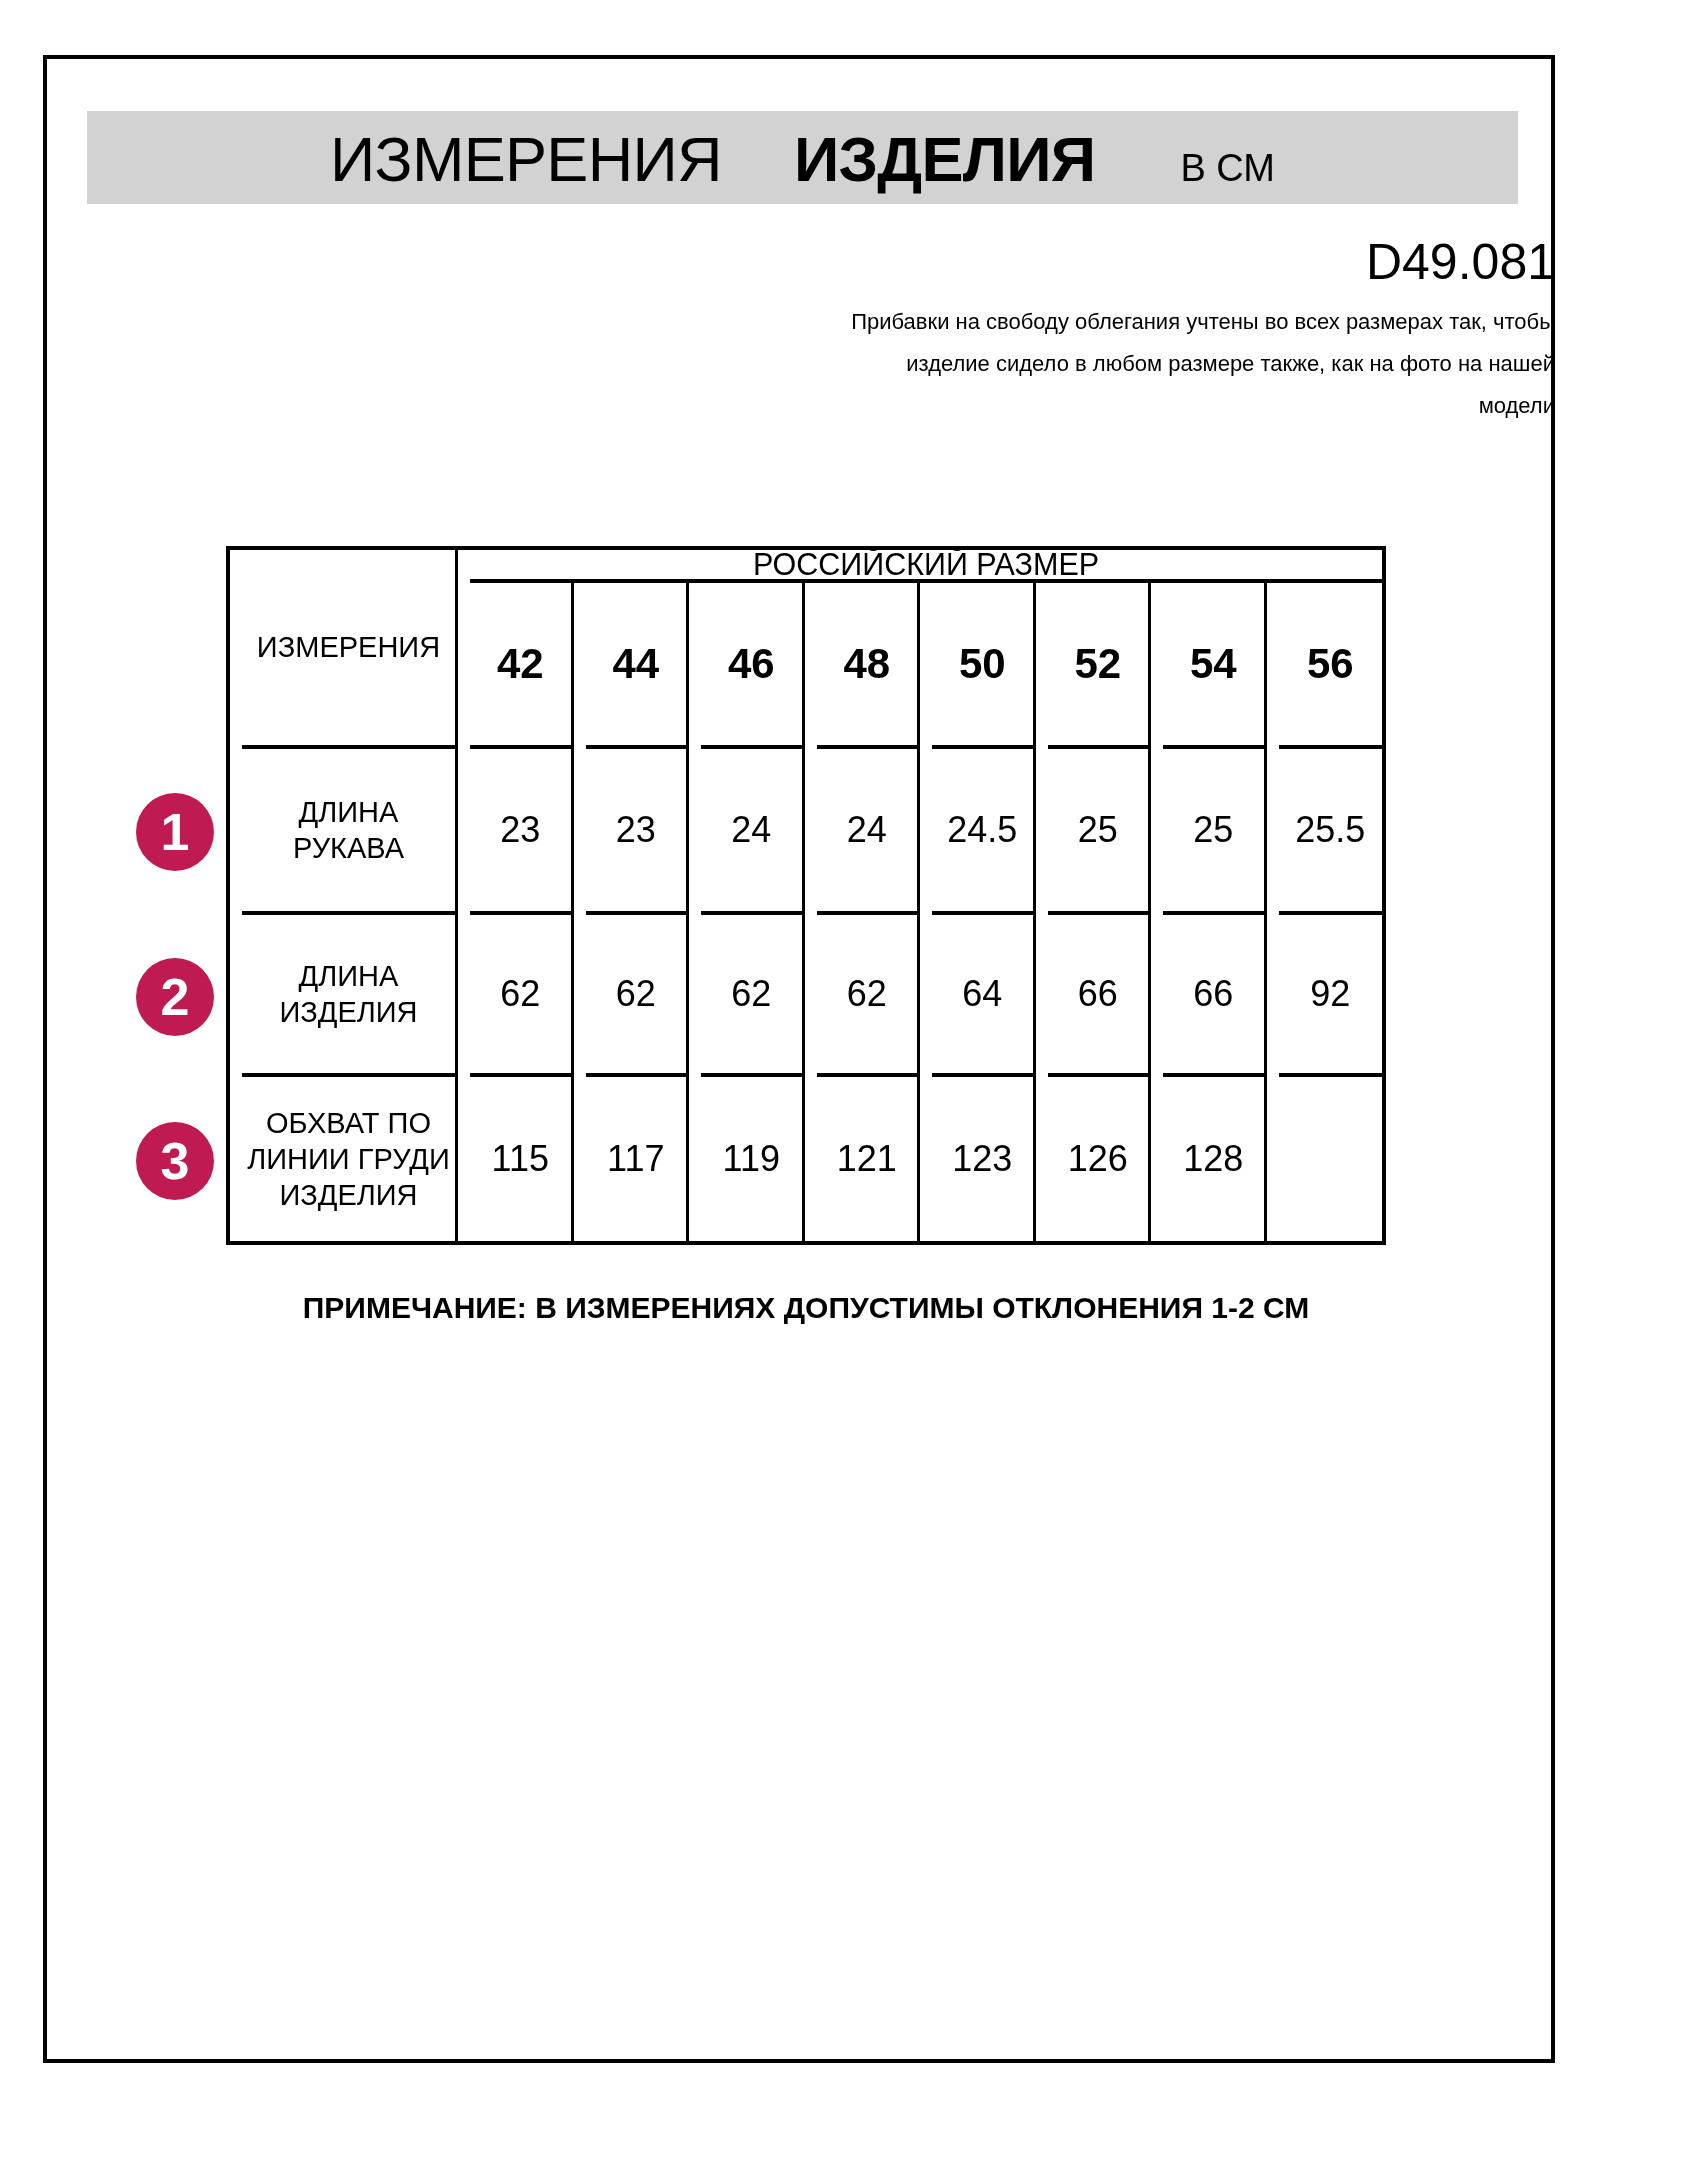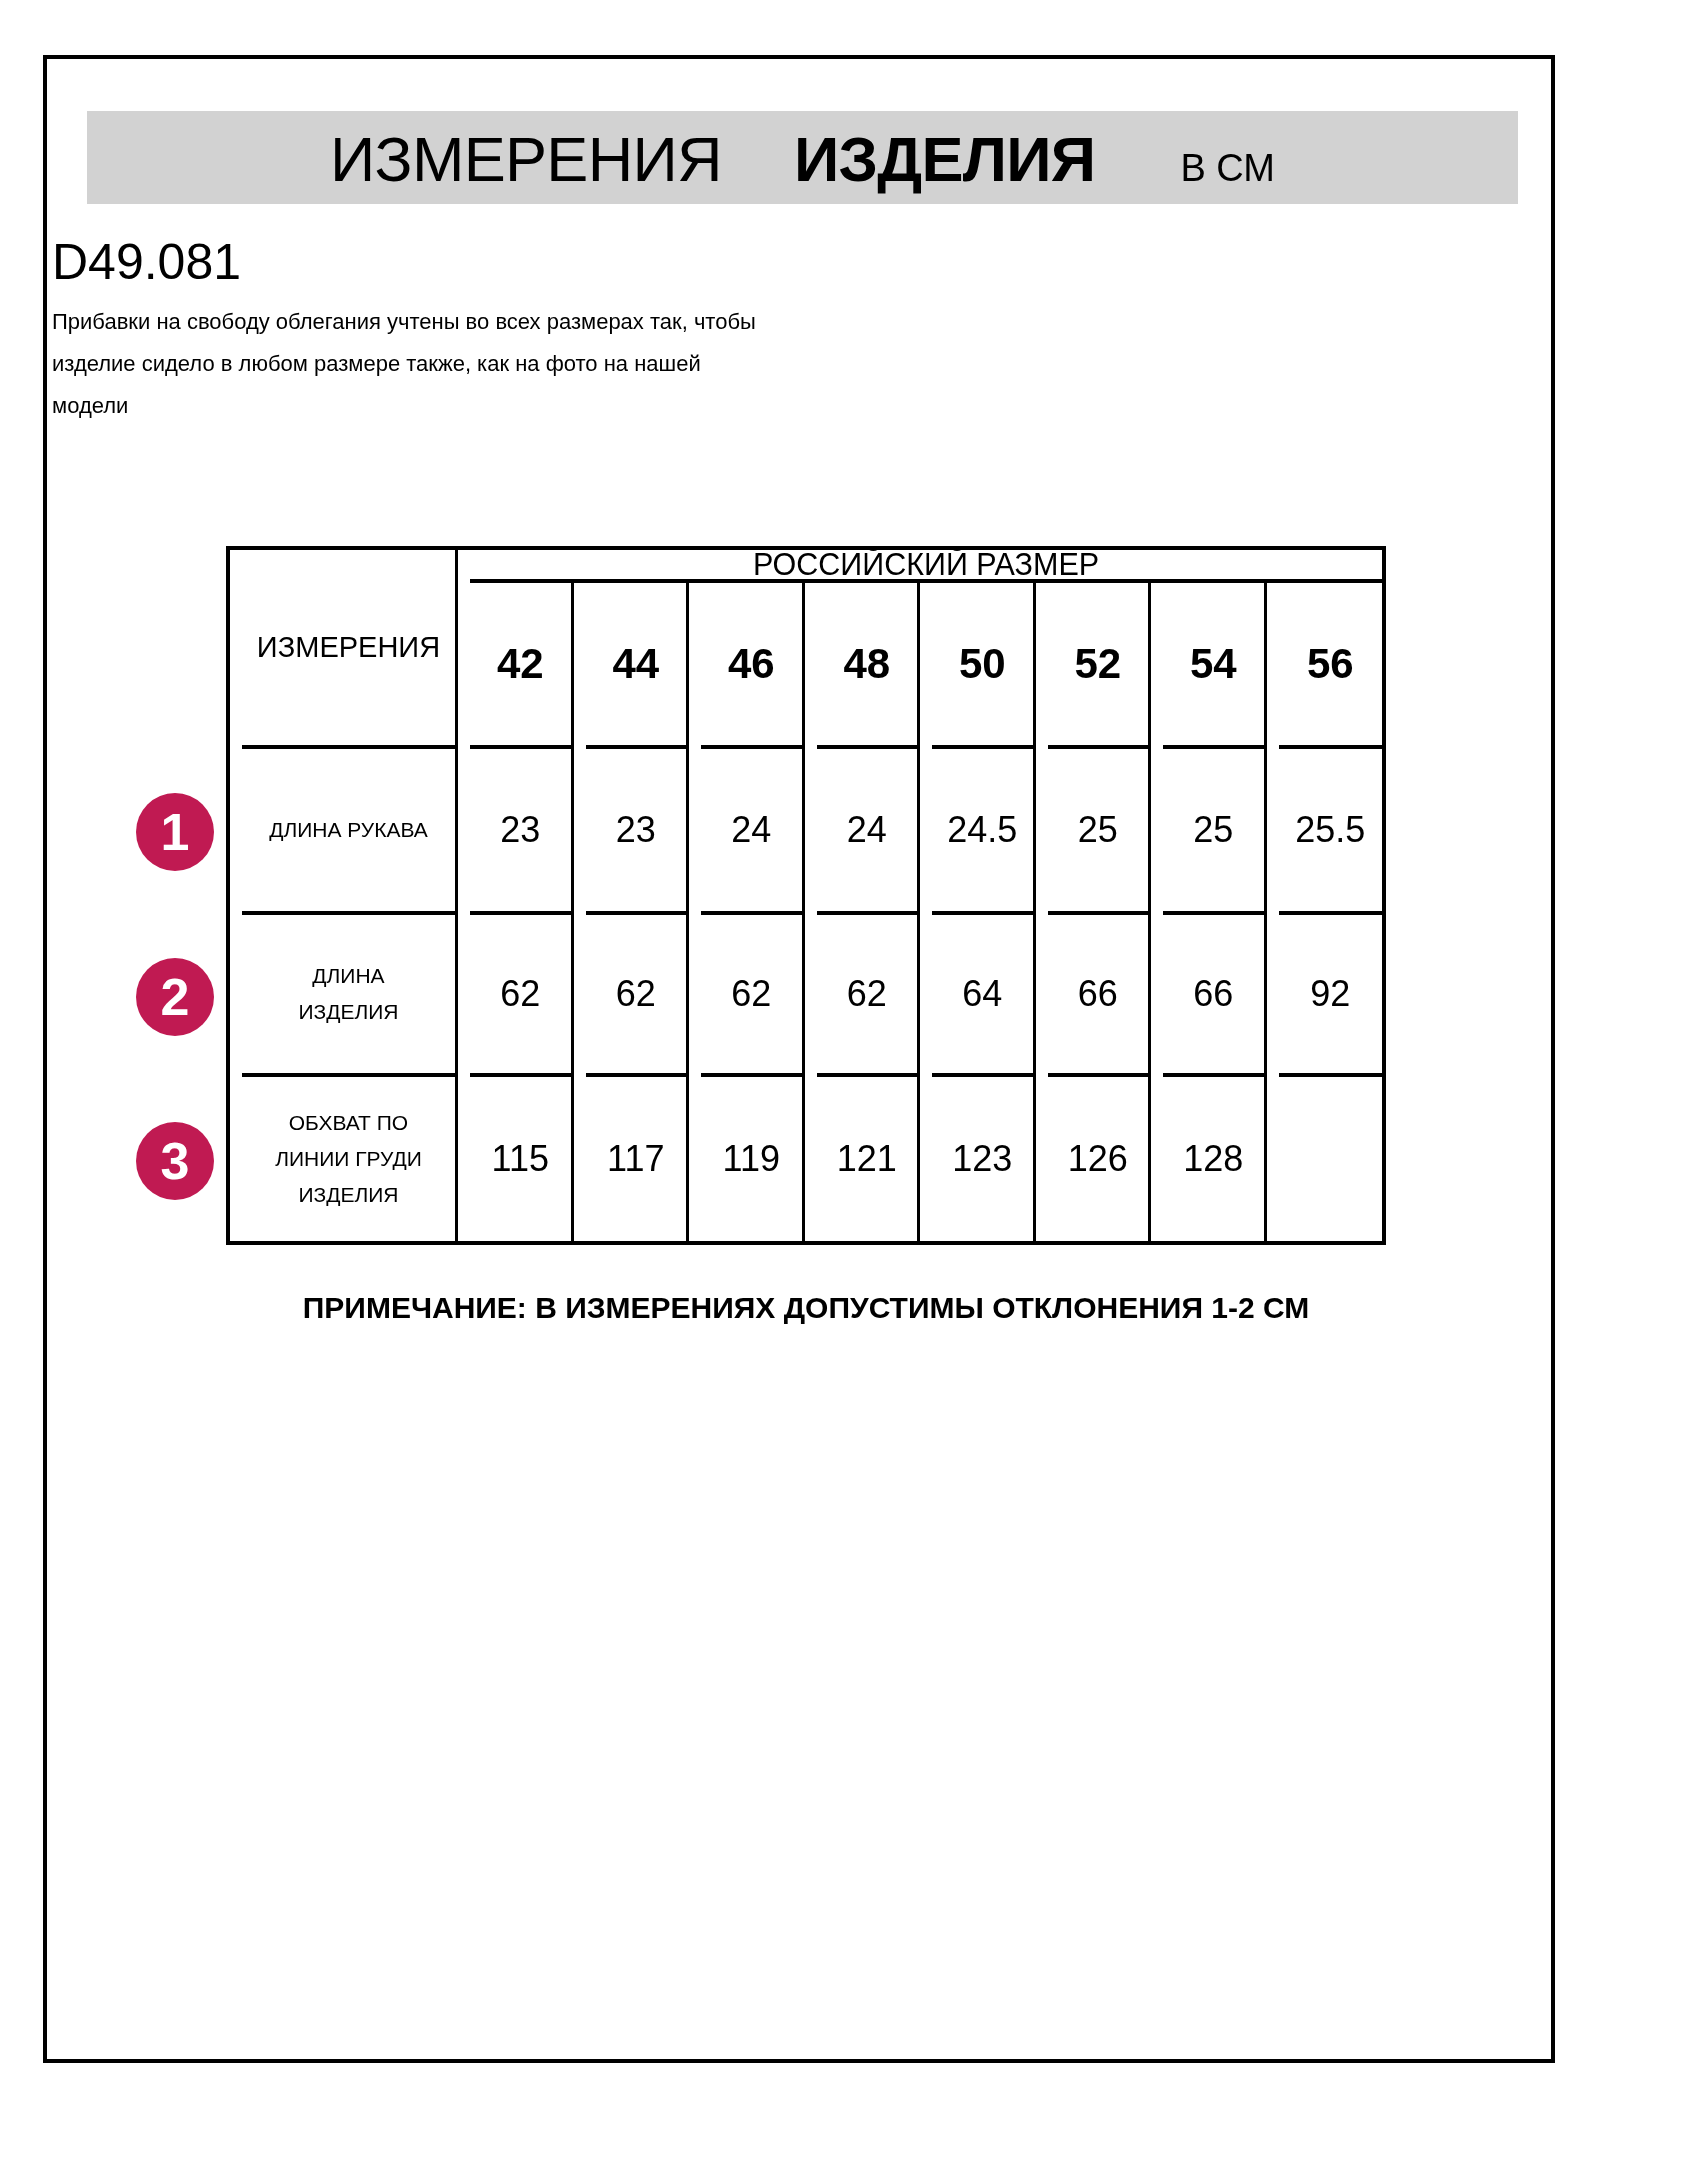--- a/index.html
+++ b/index.html
@@ -22,22 +22,21 @@
     display:flex;align-items:baseline;justify-content:center;
     padding-top:12px;box-sizing:border-box;
     transform:none;
   }
   .banner .t-reg{font-size:63px;font-weight:400;letter-spacing:-0.7px;}
   .banner .t-bold{font-size:63px;font-weight:700;margin-left:72px;letter-spacing:-0.7px;}
   .banner .t-unit{font-size:38px;font-weight:400;margin-left:85px;}
   
   .intro{
     position:absolute;left:43px;top:233px;width:1512px;
-    text-align:left;
-    padding-left:9px;
+    text-align:right;
   }
   .product-code{font-size:50px;line-height:58px;font-weight:400;}
   .description{
     font-size:22px;line-height:42px;font-weight:400;
     white-space:pre-line;margin-top:10px;
   }
   
   .size-table{
     position:absolute;left:226px;top:546px;width:1160px;height:699px;
     border:4px solid #000;box-sizing:border-box;
@@ -47,21 +46,21 @@
   }
   .cell{
     display:flex;align-items:center;justify-content:center;
     box-sizing:border-box;text-align:center;margin-left:12px;
   }
   .v{border-right:3.3px solid #000;}
   .h{border-bottom:4.6px solid #000;}
   .band{grid-column:2/10;grid-row:1;font-size:30.5px;}
   .meas-head{grid-column:1;grid-row:1/3;font-size:29px;}
   .size-cell{grid-row:2;font-size:42px;font-weight:700;}
-  .label-cell{grid-column:1;font-size:21px;line-height:36px;white-space:pre-line;}
+  .label-cell{grid-column:1;font-size:29px;line-height:36px;white-space:pre-line;}
   .value-cell{font-size:36px;}
   
   .step-circle{
     position:absolute;left:136px;width:78px;height:78px;border-radius:50%;
     background:var(--accent,#c01a52);
     color:#fff;font-size:52px;font-weight:700;
     display:flex;align-items:center;justify-content:center;
   }
   .c1{top:793px;} .c2{top:958px;} .c3{top:1122px;}
   

